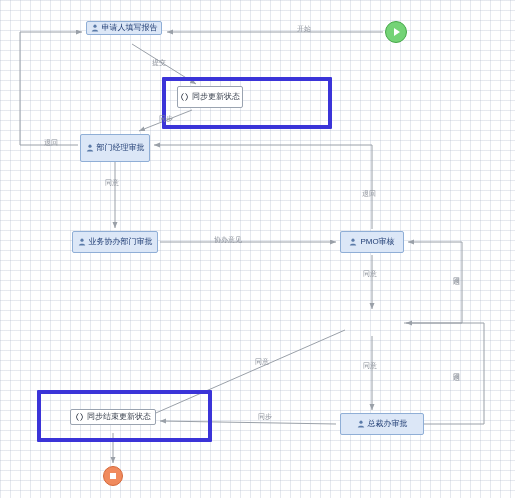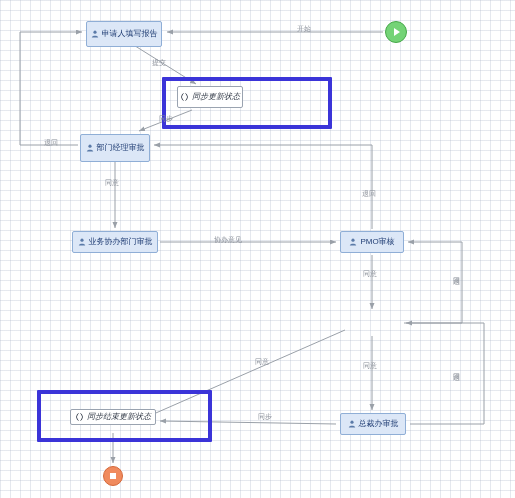--- a/index.html
+++ b/index.html
@@ -37,21 +37,20 @@
   .node.task{
     background:#dce7f7;
     border:1px solid #8faed6;
     border-radius:2px;
   }
   .node.script{
     background:#ffffff;
     border:1px solid #9aa3b0;
     border-radius:2px;
     color:#333b48;
-    font-style:italic;
   }
   .node .glyph{
     font-size:8px;
     line-height:1;
     display:inline-block;
   }
   .node .glyph svg{display:block;}
   .node .label{
     font-size:8px;
     letter-spacing:0px;
@@ -154,21 +153,21 @@
   <div class="sel-box" style="left:37px;top:390px;width:175px;height:52px;"></div>
 
   <div class="marker start" style="left:385px;top:21px;width:22px;height:22px;">
     <span class="tri"></span>
   </div>
 
   <div class="marker end" style="left:103px;top:466px;width:20px;height:20px;">
     <span class="sq"></span>
   </div>
 
-  <div class="node task" style="left:86px;top:21px;width:76px;height:26px;">
+  <div class="node task" style="left:86px;top:21px;width:76px;height:14px;">
     <span class="glyph">
       <svg width="8" height="8" viewBox="0 0 8 8">
         <circle cx="4" cy="2.2" r="1.6" fill="#5a7aa8"></circle>
         <path d="M0.8,7.4 C0.8,5.1 7.2,5.1 7.2,7.4 Z" fill="#5a7aa8"></path>
       </svg>
     </span>
     <span class="label">申请人填写报告</span>
   </div>
 
   <div class="node script" style="left:177px;top:86px;width:66px;height:22px;">
@@ -205,21 +204,21 @@
     <span class="glyph">
       <svg width="8" height="8" viewBox="0 0 8 8">
         <circle cx="4" cy="2.2" r="1.6" fill="#5a7aa8"></circle>
         <path d="M0.8,7.4 C0.8,5.1 7.2,5.1 7.2,7.4 Z" fill="#5a7aa8"></path>
       </svg>
     </span>
     <span class="label">PMO审核</span>
   </div>
 
 
-  <div class="node task" style="left:340px;top:413px;width:66px;height:22px;">
+  <div class="node task" style="left:340px;top:413px;width:84px;height:22px;">
     <span class="glyph">
       <svg width="8" height="8" viewBox="0 0 8 8">
         <circle cx="4" cy="2.2" r="1.6" fill="#5a7aa8"></circle>
         <path d="M0.8,7.4 C0.8,5.1 7.2,5.1 7.2,7.4 Z" fill="#5a7aa8"></path>
       </svg>
     </span>
     <span class="label">总裁办审批</span>
   </div>
 
   <div class="node script" style="left:70px;top:409px;width:86px;height:16px;">

